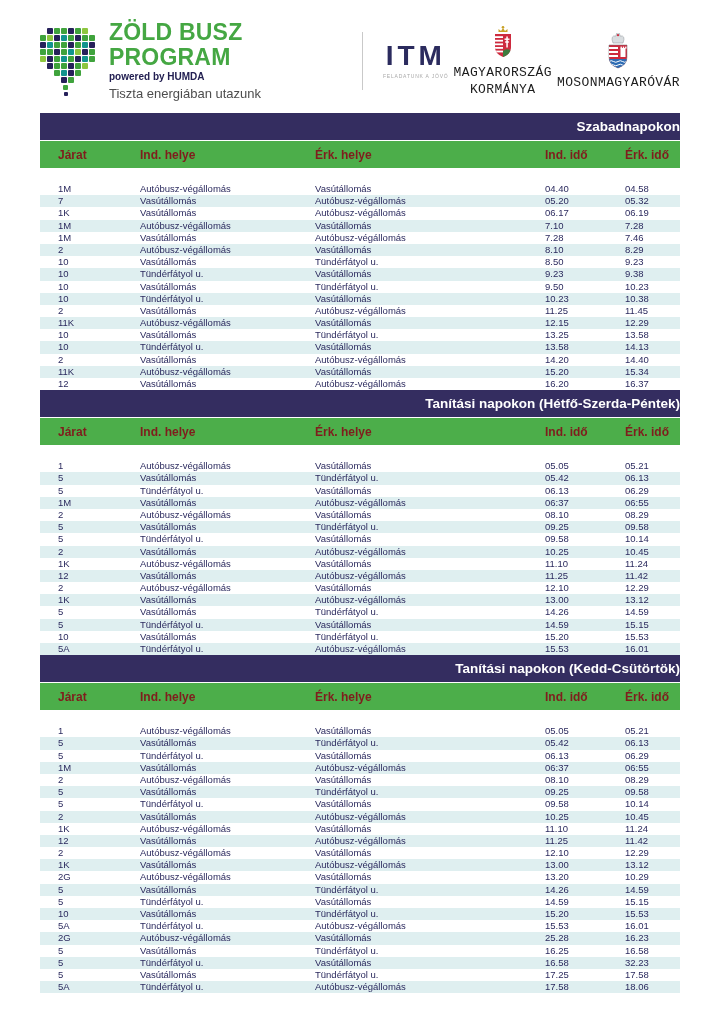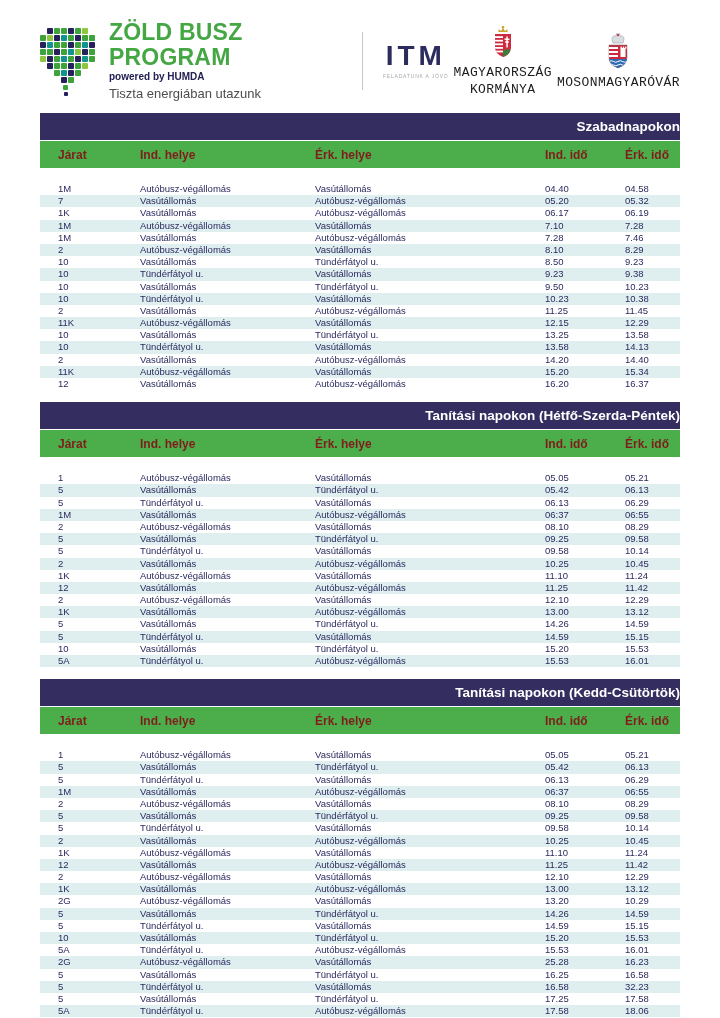--- a/index.html
+++ b/index.html
@@ -22,21 +22,21 @@
   .partners { flex:1; display:flex; justify-content:space-between; align-items:center; padding-left:20px; }
   .itm { text-align:center; }
   .itm-word { color:#2b2b5e; font-weight:bold; font-size:28px; letter-spacing:4px; line-height:1; }
   .itm-tag { color:#a9a9a9; font-size:5px; letter-spacing:0.8px; margin-top:3px; white-space:nowrap; }
   .partner { display:flex; flex-direction:column; align-items:center; }
   .partner-name { font-family:Liberation Mono, monospace; font-size:13px; letter-spacing:0.4px; color:#1c1c1c; margin-top:1px; white-space:nowrap; }
   .gov .partner-name { margin-top:2px; }
 
   
   main { margin-top:0; }
-  .schedule + .schedule { margin-top:12px; }
+  .schedule + .schedule { }
   .table-title { height:27px; line-height:27px; background:var(--indigo); color:#fff; font-weight:bold; font-size:13.5px; text-align:right; }
   .table-head {
     margin-top:1px; height:27px; background:var(--green);
     display:grid; grid-template-columns:100px 175px 230px 80px 55px;
     align-items:center; color:#7f1d1d; font-weight:bold; font-size:12px;
   }
   .table-head .c0 { padding-left:18px; }
   .rows { padding-top:15px; }
   .row {
     display:grid; grid-template-columns:100px 175px 230px 80px 55px;

